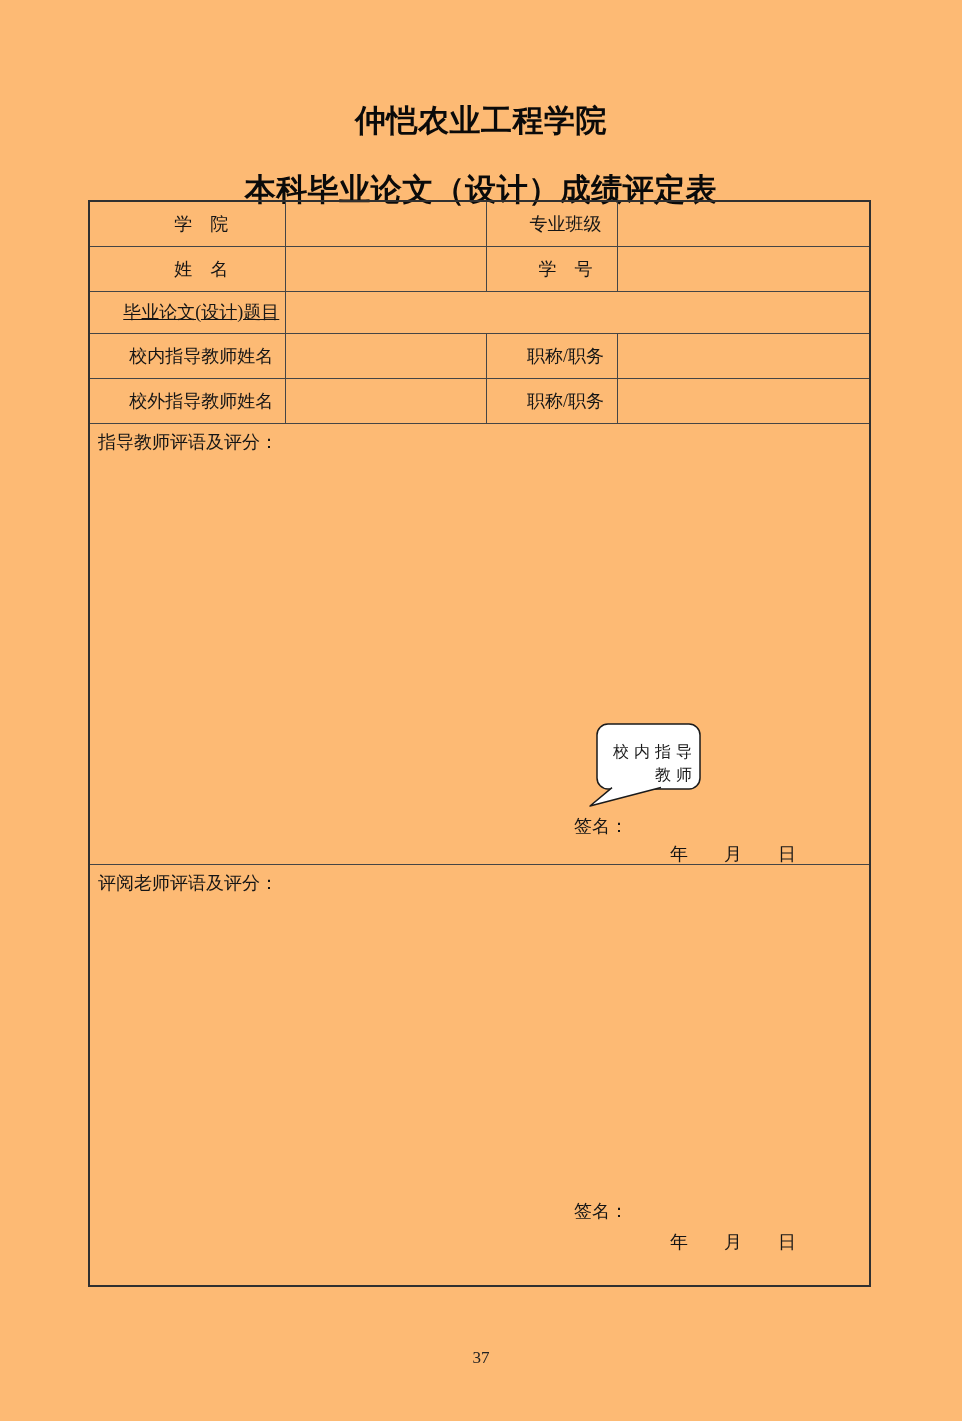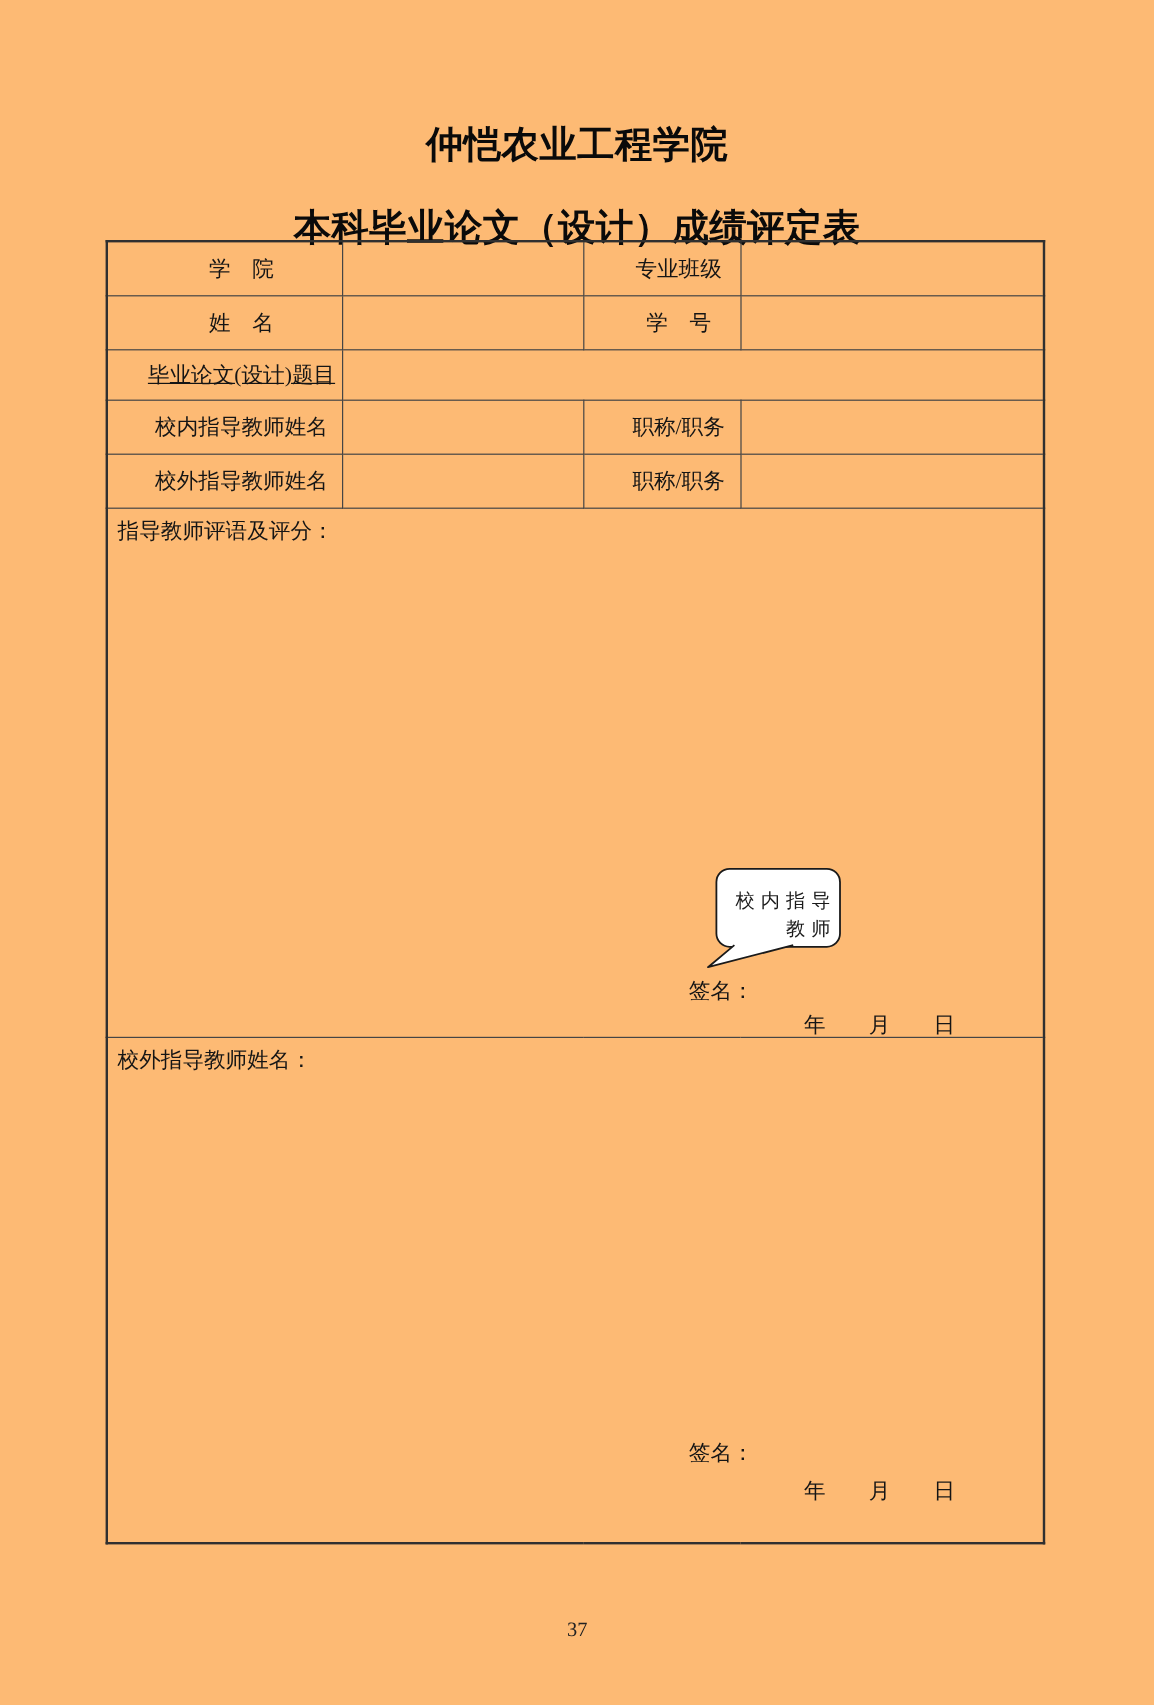--- a/index.html
+++ b/index.html
@@ -122,21 +122,21 @@
             </div>
             <div class="sig">签名：</div>
             <div class="date">年　　月　　日</div>
           </div>
         </td>
       </tr>
 
       <tr>
         <td class="section" colspan="4">
           <div class="section-inner reviewer">
-            <div class="section-label">校外指导教师姓名：</div>
+            <div class="section-label">评阅老师评语及评分：</div>
             <div class="sig">签名：</div>
             <div class="date">年　　月　　日</div>
           </div>
         </td>
       </tr>
     </tbody>
   </table>
 
   <div class="page-number">37</div>
 </div>

